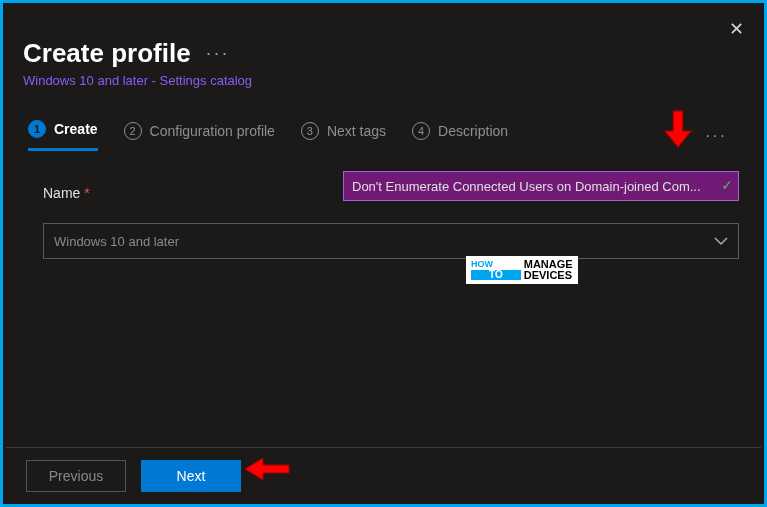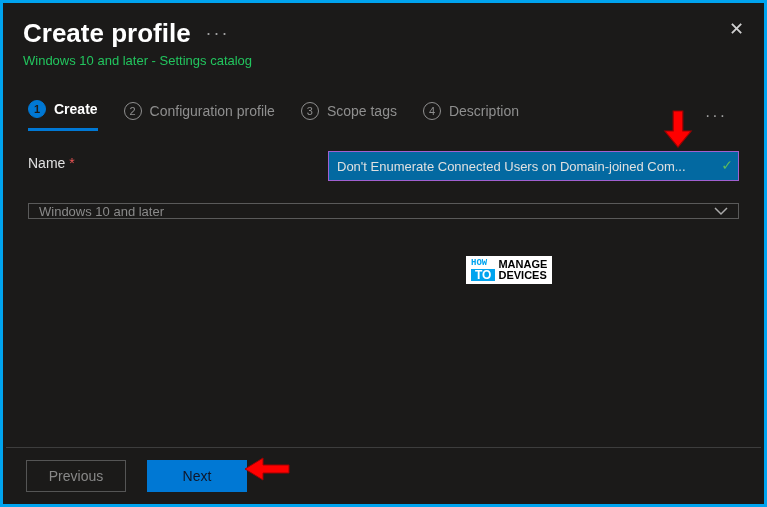--- a/index.html
+++ b/index.html
@@ -13,20 +13,21 @@
       overflow: hidden;
       position: relative;
     }
     .header {
       padding: 15px 20px 12px 20px;
       position: relative;
     }
     .title-row {
       display: flex;
       align-items: center;
+      margin-top: 20px;
     }
     .page-title {
       font-size: 26px;
       font-weight: 600;
       color: #ffffff;
     }
     .title-more {
       margin-left: 15px;
       color: #a0a0a0;
       font-size: 18px;
@@ -36,21 +37,21 @@
     .close-btn {
       position: absolute;
       top: 15px;
       right: 20px;
       font-size: 18px;
       color: #d0d0d0;
       cursor: pointer;
     }
     .subtitle {
       font-size: 13px;
-      color: #22c55e;
+      color: #8b5cf6;
       margin-top: 4px;
     }
     .tabs {
       display: flex;
       align-items: center;
       gap: 26px;
       padding: 20px 25px 0 25px;
     }
     .tab {
       display: flex;
@@ -88,40 +89,41 @@
       letter-spacing: 2px;
       cursor: pointer;
       font-size: 16px;
       margin-right: 12px;
     }
     .form {
       padding: 20px 25px 0 25px;
     }
     .row {
       display: flex;
-      align-items: flex-start;
+      align-items: flex-end;
       margin-bottom: 22px;
+      margin-left: 15px;
     }
     .label {
       width: 300px;
       font-size: 14px;
       color: #e0e0e0;
       padding-top: 4px;
     }
     .required {
       color: #e55;
       margin-left: 4px;
     }
     .field-wrap {
       flex: 1;
       position: relative;
     }
     .name-input {
       width: 100%;
-      background: #0369a1;
+      background: #701a75;
       border: 1px solid #a060d0;
       color: #e0e0e0;
       font-size: 13px;
       padding: 5px 26px 5px 8px;
       height: 30px;
     }
     .check-icon {
       position: absolute;
       right: 6px;
       top: 6px;
@@ -136,74 +138,74 @@
       resize: none;
       color: #e0e0e0;
       padding: 6px;
     }
     .platform {
       width: 100%;
       background: #1b1a19;
       border: 1px solid #5a5a5a;
       color: #8a8a8a;
       padding: 6px 10px;
-      height: 16px;
+      height: 36px;
       display: flex;
       align-items: center;
       justify-content: space-between;
       font-size: 13px;
     }
     .chevron {
       color: #aaa;
     }
     .footer {
       position: absolute;
       bottom: 0;
       left: 3px;
       right: 3px;
       border-top: 1px solid #3d3d3d;
       padding: 12px 20px;
       display: flex;
-      gap: 21px;
+      gap: 15px;
     }
     .btn {
       min-width: 100px;
       height: 32px;
       border: 1px solid #555;
       background: #1b1a19;
       color: #888;
       font-size: 14px;
       cursor: pointer;
     }
     .btn.primary {
       background: #0078d4;
       border-color: #0078d4;
-      color: #0f172a;
+      color: #ffffff;
     }
     .watermark {
       position: absolute;
       left: 463px;
       top: 253px;
       background: #fff;
       color: #000;
       font-size: 11px;
       font-weight: 700;
       padding: 3px 5px;
       line-height: 1;
       font-family: Arial, sans-serif;
       display: flex;
       align-items: center;
       gap: 3px;
     }
     .wm-box {
       display:inline-block;
       line-height:1;
     }
-    .wm-how { color:#00a4ef; font-size:9px; display:block;font-family:Liberation Mono, monospace; }
-    .wm-to { background:#00a4ef; color:#fff; font-size:12px; padding:0 4px; display:inline-block; margin-top:1px;}
+    .wm-how { color:#00a4ef; font-size:9px; display:block; }
+    .wm-to { background:#00a4ef; color:#fff; font-size:10px; padding:0 18px; display:inline-block; margin-top:1px;}
     .arrow-red {
       position: absolute;
       color: #ff0000;
       text-shadow: 1px 1px 0 #800, -1px -1px 0 #800;
     }
     .arrow-down {
       left: 662px;
       top: 106px;
       font-size: 34px;
       transform: scaleX(1.2);
@@ -231,21 +233,21 @@
   <div class="tab active">
     <span class="tab-badge">1</span>
     <span>Create</span>
   </div>
   <div class="tab">
     <span class="tab-badge">2</span>
     <span>Configuration profile</span>
   </div>
   <div class="tab">
     <span class="tab-badge">3</span>
-    <span>Scope tags</span>
+    <span>Next tags</span>
   </div>
   <div class="tab">
     <span class="tab-badge">4</span>
     <span>Description</span>
   </div>
   <div class="tab-more">···</div>
 </div>
 
 <div class="form">
   <div class="row">

